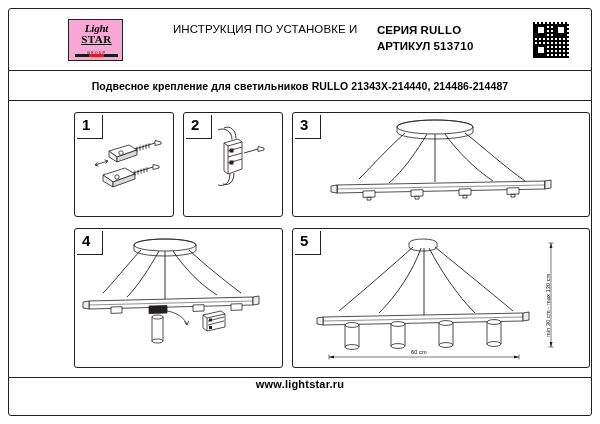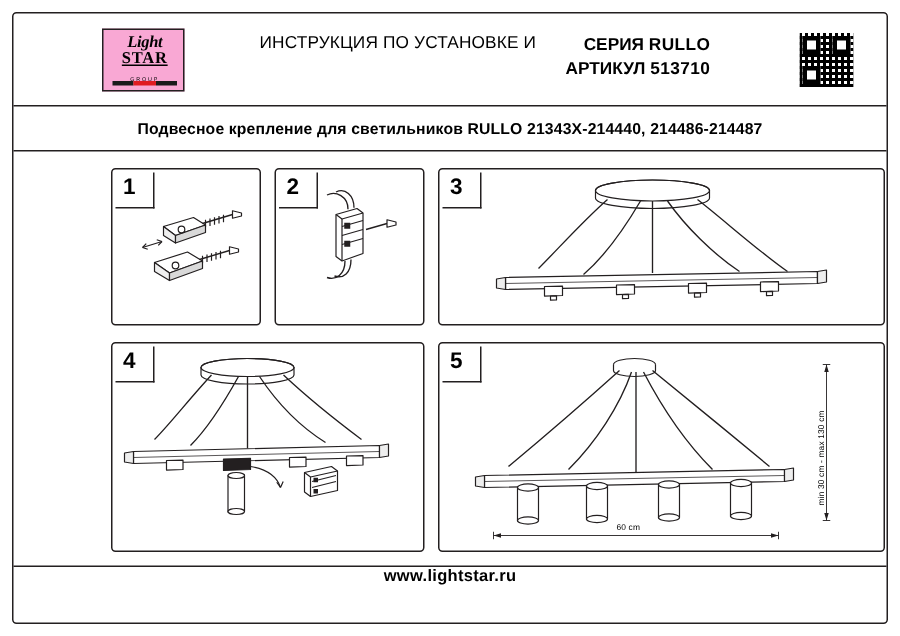--- a/index.html
+++ b/index.html
@@ -77,21 +77,20 @@
     line-height:16px;
     letter-spacing:0.1px;
     margin-left:36px;
   }
   .series-block {
     position:absolute;
     left:368px; top:13px;
     font-size:11.5px;
     font-weight:bold;
     line-height:16px;
-    text-align:right;
   }
   .series-block .val { letter-spacing:0.3px; }
 
   .qr {
     position:absolute;
     right:20px; top:11px;
     width:40px; height:40px;
     background:
       repeating-linear-gradient(90deg,#000 0 2px,#fff 2px 4px),
       repeating-linear-gradient(0deg,#000 0 2px,#fff 2px 4px);

